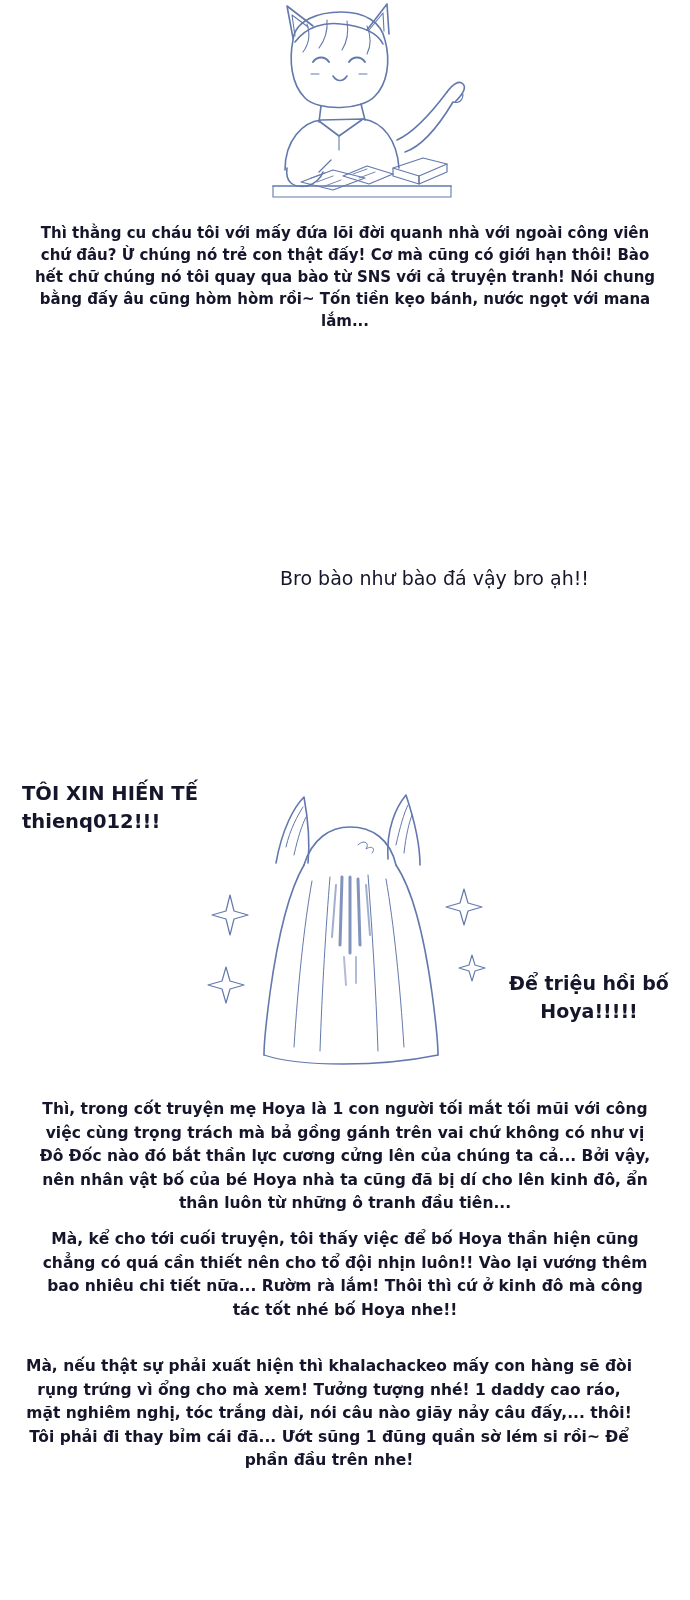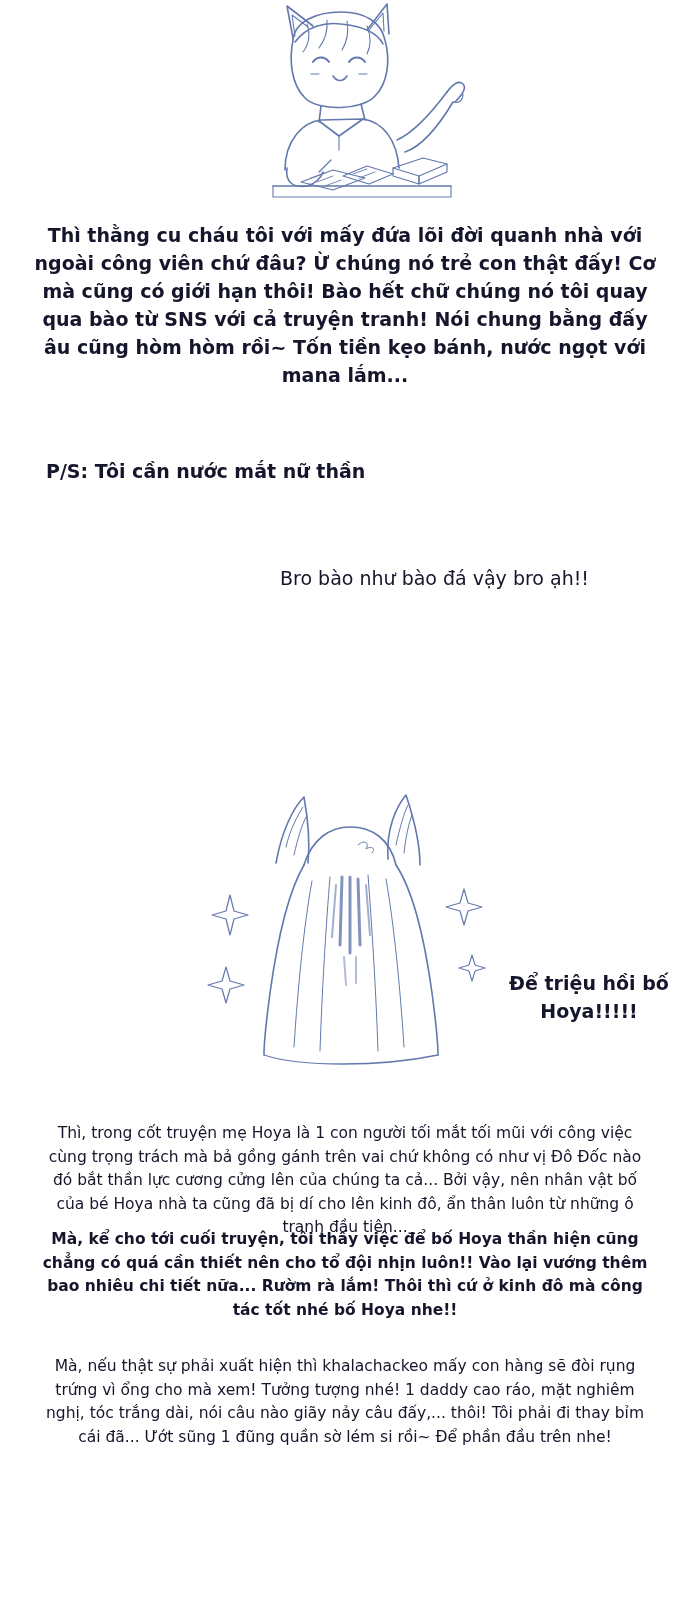--- a/index.html
+++ b/index.html
@@ -34,21 +34,21 @@
     position: absolute;
     text-align: center;
     line-height: 1.42;
     color: #15152b;
   }
 
   .t1 {
     left: 30px;
     top: 222px;
     width: 630px;
-    font-size: 19px;
+    font-size: 15px;
     font-weight: bold;
     line-height: 1.47;
   }
   .t2 {
     left: 46px;
     top: 458px;
     width: 330px;
     font-size: 19px;
     font-weight: bold;
     text-align: left;
@@ -87,38 +87,37 @@
     font-size: 19px;
     font-weight: bold;
     text-align: center;
     line-height: 1.45;
   }
   .t7 {
     left: 38px;
     top: 1098px;
     width: 614px;
     font-size: 15.5px;
-    font-weight: normal;
+    font-weight: bold;
     line-height: 1.52;
-    margin-top: 24px;
   }
   .t8 {
     left: 38px;
     top: 1228px;
     width: 614px;
     font-size: 15.5px;
     font-weight: bold;
     line-height: 1.52;
   }
   .t9 {
-    left: 38px;
+    left: 22px;
     top: 1355px;
     width: 614px;
     font-size: 15.5px;
-    font-weight: normal;
+    font-weight: bold;
     line-height: 1.52;
   }
 </style>
 </head>
 <body>
 
 <div class="page">
 
   <div class="art" style="left:215px; top:0px; width:260px; height:205px;">
     <svg width="260" height="205" viewBox="0 0 260 205" fill="none" stroke="#6379ad" stroke-width="1.6" stroke-linecap="round" stroke-linejoin="round">
@@ -173,25 +172,25 @@
       <path d="M178 168 L208 158 L232 164 L204 176 Z" stroke-width="1.2"></path>
       <path d="M178 168 L178 176 L204 184 L204 176" stroke-width="1.2"></path>
       <path d="M204 176 L204 184 L232 172 L232 164" stroke-width="1.2"></path>
 
       <path d="M104 172 L116 160" stroke-width="1.3"></path>
     </svg>
   </div>
 
   <div class="txt t1">Thì thằng cu cháu tôi với mấy đứa lõi đời quanh nhà với ngoài công viên chứ đâu? Ừ chúng nó trẻ con thật đấy! Cơ mà cũng có giới hạn thôi! Bào hết chữ chúng nó tôi quay qua bào từ SNS với cả truyện tranh! Nói chung bằng đấy âu cũng hòm hòm rồi~ Tốn tiền kẹo bánh, nước ngọt với mana lắm...</div>
 
-  <div class="txt t2">P/S: Tôi cần nước mắt nữ thần</div>
 
   <div class="txt t3">Bro bào như bào đá vậy bro ạh!!</div>
 
 
+  <div class="txt t5">TÔI XIN HIẾN TẾ thienq012!!!</div>
 
   <div class="art" style="left:190px; top:785px; width:310px; height:290px;">
     <svg width="310" height="290" viewBox="0 0 310 290" fill="none" stroke="#6379ad" stroke-width="1.6" stroke-linecap="round" stroke-linejoin="round">
 
       <path d="M86 78 C92 44 104 22 114 12 C118 34 120 58 118 78"></path>
       <path d="M96 62 C100 44 108 30 113 22" stroke-width="1"></path>
       <path d="M104 70 C108 52 112 40 116 32" stroke-width="1"></path>
       <path d="M198 74 C196 44 206 22 216 10 C224 34 230 58 230 80"></path>
       <path d="M206 60 C210 42 214 28 218 20" stroke-width="1"></path>
       <path d="M214 68 C216 50 219 38 222 30" stroke-width="1"></path>

